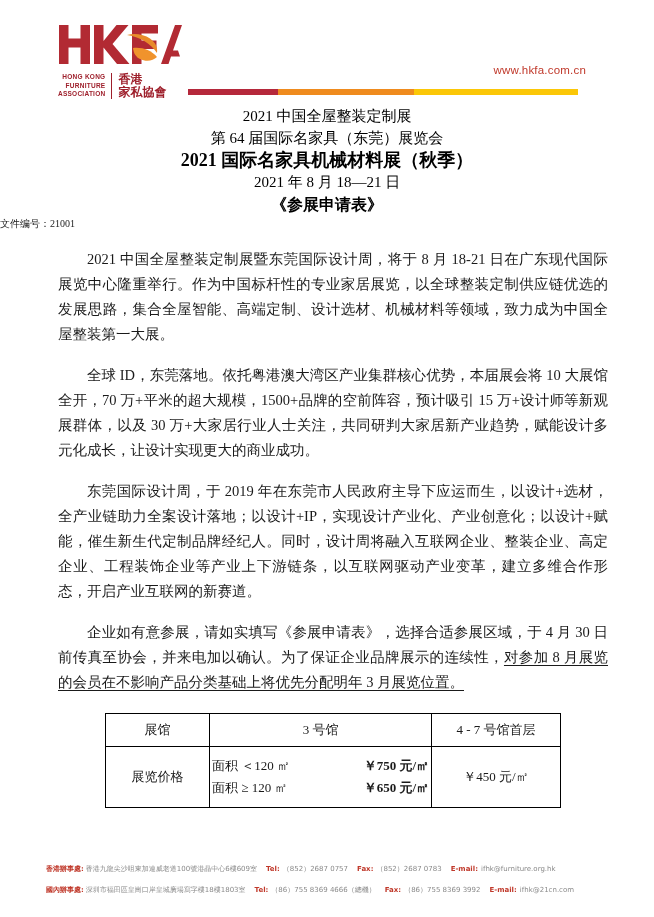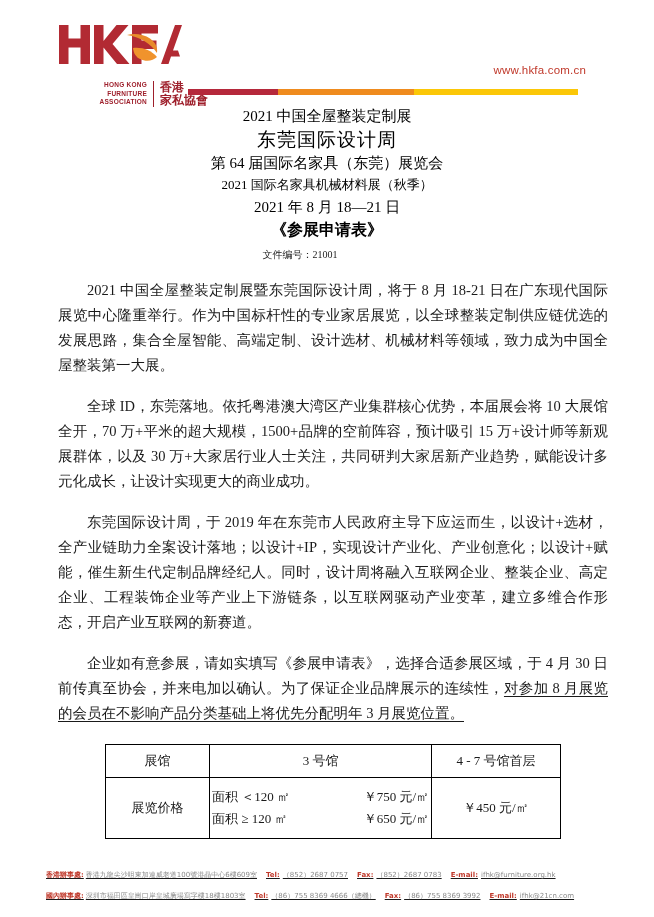--- a/index.html
+++ b/index.html
@@ -28,22 +28,21 @@
     width: 150px;
   }
   .logo-mark {
     display: block;
     width: 124px;
     height: 45px;
   }
   .logo-sub {
     display: flex;
     align-items: center;
-    margin-top: 14px;
-    justify-content: flex-end;
+    margin-top: 6px;
   }
   .logo-sub-en {
     font-family: "Liberation Sans", sans-serif;
     font-size: 6.5px;
     line-height: 8.5px;
     letter-spacing: 0.25px;
     color: #9e1f2b;
     text-align: right;
     padding-right: 6px;
     font-weight: 700;
@@ -91,30 +90,30 @@
     text-align: center;
     margin-top: 2px;
   }
   .title-line {
     font-family: "Liberation Serif", serif;
     color: #000;
   }
   .t-1 { font-size: 15px; line-height: 21px; }
   .t-2 { font-size: 19px; line-height: 25px; letter-spacing: 1px; }
   .t-3 { font-size: 15px; line-height: 22px; }
-  .t-4 { font-size: 13px; line-height: 22px; }
+  .t-4 { font-size: 18px; line-height: 22px; font-weight: bold; }
   .t-5 { font-size: 15px; line-height: 22px; }
   .t-6 { font-size: 16px; line-height: 24px; font-weight: bold; }
 
   
   .doc-no {
-    text-align: center;
+    text-align: left;
     padding-right: 54px;
     font-size: 10px;
-    margin-top: 6px;
+    margin-top: 0;
     color: #222;
   }
 
   
   .body-wrap {
     padding: 0 46px 0 58px;
   }
   .salutation {
     margin-top: 14px;
     font-size: 14.5px;
@@ -154,29 +153,28 @@
   td.price-label { height: 52px; }
   td.hall3-body  { padding: 3px 10px; }
   .tier {
     display: flex;
     justify-content: space-between;
     align-items: baseline;
     line-height: 22px;
     white-space: nowrap;
   }
   .tier .tier-left  { text-align: left; }
-  .tier .tier-right { text-align: left; padding-left: 14px; }
+  .tier .tier-right { text-align: left; padding-left: 14px; font-weight: bold; }
 
   
   .footer {
     position: absolute;
     left: 0;
-    bottom: 14px;
+    bottom: 20px;
     width: 100%;
-    text-decoration: underline;
   }
   .foot-row {
     display: flex;
     align-items: baseline;
     font-family: "DejaVu Sans", "Liberation Sans", sans-serif;
     font-size: 7px;
     line-height: 13px;
     color: #8c8c8c;
     padding-left: 46px;
     white-space: nowrap;
@@ -228,21 +226,20 @@
 
   <div class="rule-bar">
     <div class="rule-seg-red"></div>
     <div class="rule-seg-orange"></div>
     <div class="rule-seg-yellow"></div>
   </div>
 </div>
 
 <div class="title-block">
   <div class="title-line t-1">2021 中国全屋整装定制展</div>
-  <div class="title-line t-2">东莞国际设计周</div>
   <div class="title-line t-3">第 64 届国际名家具（东莞）展览会</div>
   <div class="title-line t-4">2021 国际名家具机械材料展（秋季）</div>
   <div class="title-line t-5">2021 年 8 月 18—21 日</div>
   <div class="title-line t-6">《参展申请表》</div>
 </div>
 
 <div class="doc-no">文件编号：21001</div>
 
 <div class="body-wrap">
 

